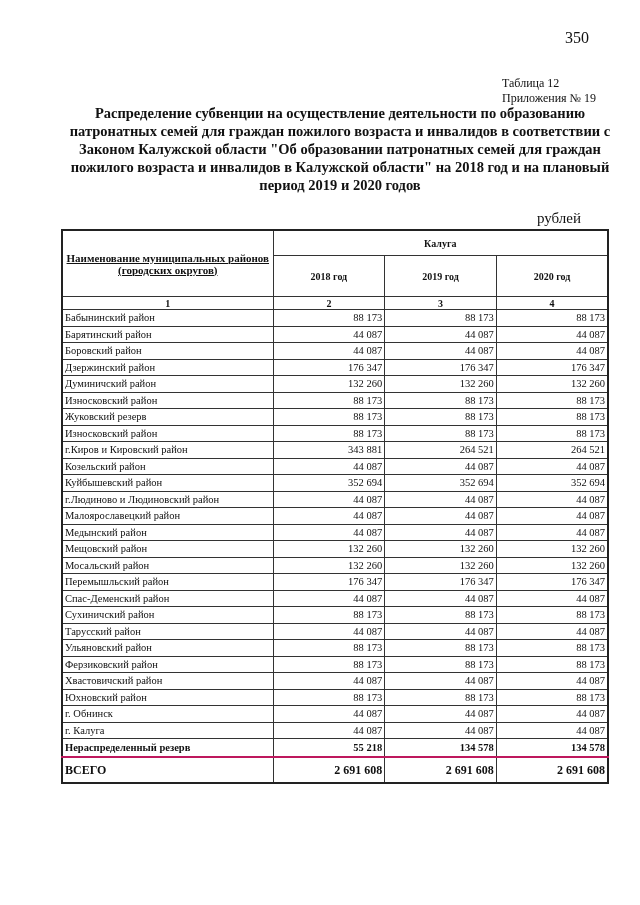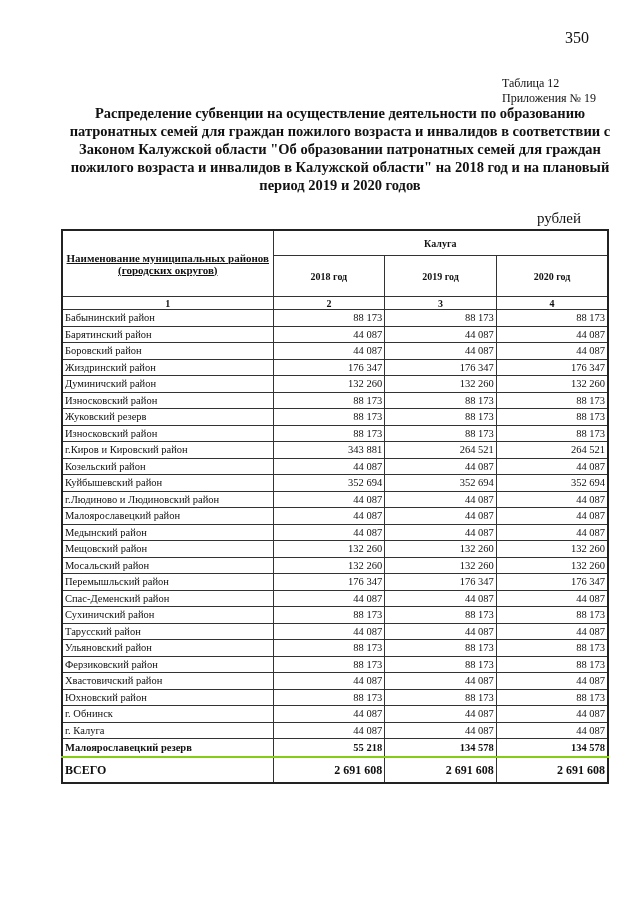--- a/index.html
+++ b/index.html
@@ -23,21 +23,21 @@
     }
     table.grid th { font-weight: bold; font-size: 10px; text-align: center; }
     .col-name { width: 208px; }
     .col-num { width: 110px; }
     .h-sum { height: 24px; font-size: 10px !important; }
     .h-year { height: 40px; }
     .h-idx { height: 12px; font-size: 10px !important; }
     tr.data td { height: 15.5px; line-height: 15px; }
     td.num { text-align: right; }
     tr.reserve td { font-weight: bold; height: 17px; }
-    tr.total td { font-weight: bold; height: 24px; font-size: 12px; border-top: 2px solid #84cc16; margin-left: 36px; }
+    tr.total td { font-weight: bold; height: 24px; font-size: 12px; border-top: 2px solid #be185d; margin-left: 36px; }
     table.grid { border: 2px solid #222; }
   </style>
 </head>
 <body>
 
 <div class="page-number">350</div>
 
 <div class="appendix">
   <div>Таблица 12</div>
   <div>Приложения № 19</div>
@@ -84,21 +84,21 @@
         <td class="num">44 087</td>
         <td class="num">44 087</td>
       </tr>
       <tr class="data">
         <td>Боровский район</td>
         <td class="num">44 087</td>
         <td class="num">44 087</td>
         <td class="num">44 087</td>
       </tr>
       <tr class="data">
-        <td>Жиздринский район</td>
+        <td>Дзержинский район</td>
         <td class="num">176 347</td>
         <td class="num">176 347</td>
         <td class="num">176 347</td>
       </tr>
       <tr class="data">
         <td>Думиничский район</td>
         <td class="num">132 260</td>
         <td class="num">132 260</td>
         <td class="num">132 260</td>
       </tr>
@@ -224,21 +224,21 @@
       </tr>
       <tr class="data">
         <td>г. Калуга</td>
         <td class="num">44 087</td>
         <td class="num">44 087</td>
         <td class="num">44 087</td>
       </tr>
     </tbody>
   <tbody>
     <tr class="reserve">
-      <td>Малоярославецкий резерв</td>
+      <td>Нераспределенный резерв</td>
       <td class="num">55 218</td>
       <td class="num">134 578</td>
       <td class="num">134 578</td>
     </tr>
     <tr class="total">
       <td>ВСЕГО</td>
       <td class="num">2 691 608</td>
       <td class="num">2 691 608</td>
       <td class="num">2 691 608</td>
     </tr>

